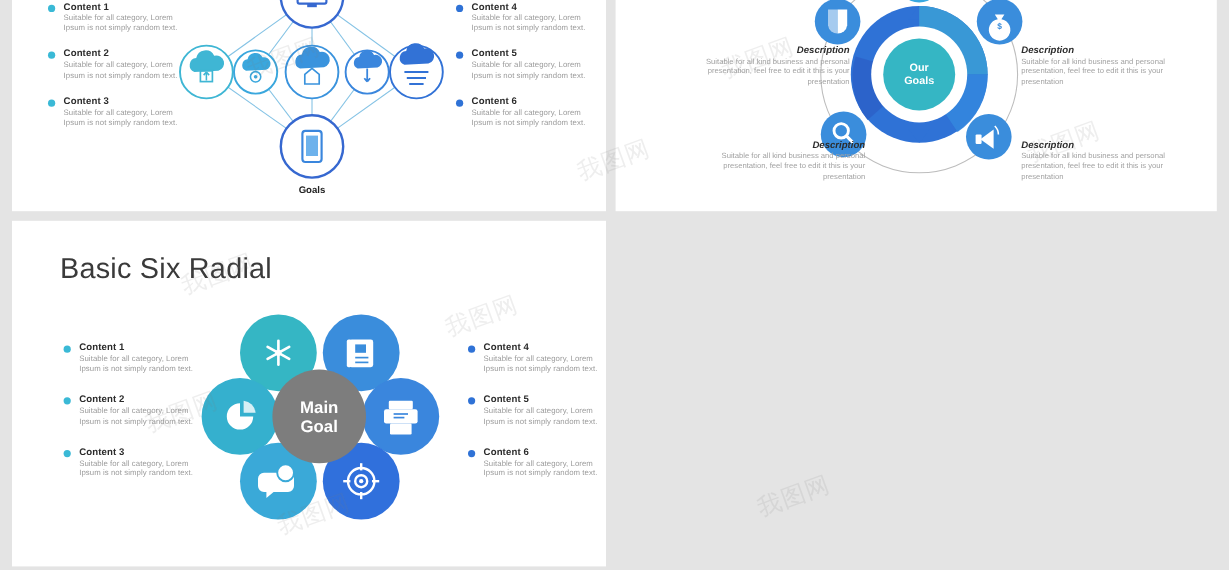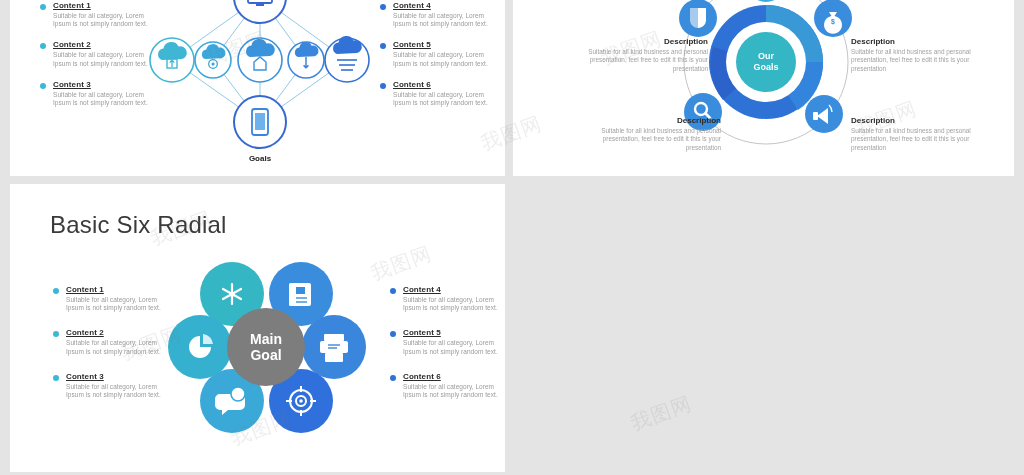--- a/index.html
+++ b/index.html
@@ -28,36 +28,36 @@
   }
 
   
   .clist{position:absolute;}
   .citem{position:relative;padding-left:13px;margin-bottom:11px;}
   .citem .dot{
     position:absolute;left:0;top:4px;width:6px;height:6px;border-radius:50%;
   }
   .citem .ctitle{
     font-size:8px;font-weight:bold;color:#2b2b2b;line-height:11px;
-    letter-spacing:.1px;margin-bottom:1px;text-decoration:underline;
+    letter-spacing:.1px;margin-bottom:1px;
   }
   .citem .cbody{
     font-size:6.5px;color:#9b9b9b;line-height:8.2px;letter-spacing:.05px;
   }
 
   
   .net-wrap{position:absolute;left:0;top:0;width:100%;height:100%;}
   .nlabel{
     position:absolute;font-size:8px;font-weight:bold;color:#222;
     text-align:center;width:80px;
   }
 
   
   .desc{position:absolute;width:125px;}
-  .desc .dtitle{font-size:8px;font-weight:bold;color:#2b2b2b;margin-bottom:2px;}
+  .desc .dtitle{font-size:8px;font-weight:bold;color:#2b2b2b;margin-bottom:2px;font-style:italic;}
   .desc .dbody{font-size:6.4px;color:#a2a2a2;line-height:8.4px;}
   .desc.right{text-align:left;}
   .desc.left{text-align:right;}
 
   
   .ptitle{
     position:absolute;left:40px;top:27px;
     font-size:24px;color:#3a3a3a;font-weight:400;letter-spacing:.2px;
   }
   svg{display:block;overflow:visible;}

